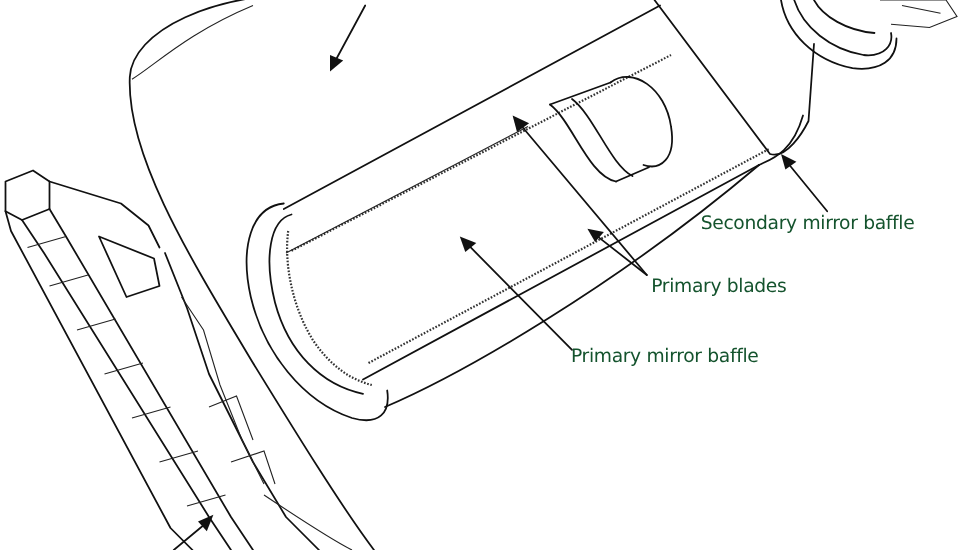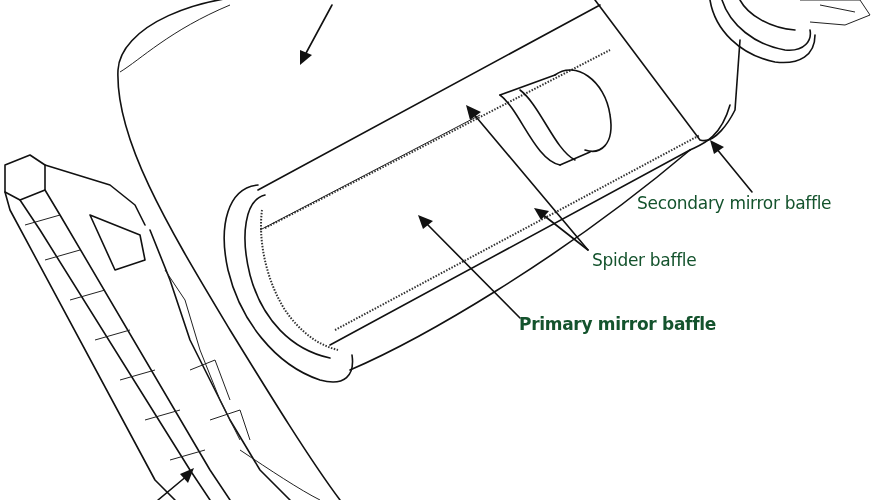--- a/index.html
+++ b/index.html
@@ -90,14 +90,14 @@
 
     <path class="ln" d="M520,318 L425,222"></path>
     <polygon points="418,215 433,221 423,229" fill="#111"></polygon>
 
     <path class="ln" d="M158,500 L188,475"></path>
     <polygon points="194,468 188,483 180,474" fill="#111"></polygon>
   </g>
 </svg>
 
 <div class="lbl" style="left:637px; top:193px;">Secondary mirror baffle</div>
-<div class="lbl" style="left:592px; top:250px;">Spider baffle</div>
-<div class="lbl" style="left:519px; top:314px;font-weight:bold;">Primary mirror baffle</div>
+<div class="lbl" style="left:592px; top:250px;">Primary blades</div>
+<div class="lbl" style="left:519px; top:314px;">Primary mirror baffle</div>
 
 </body></html>

